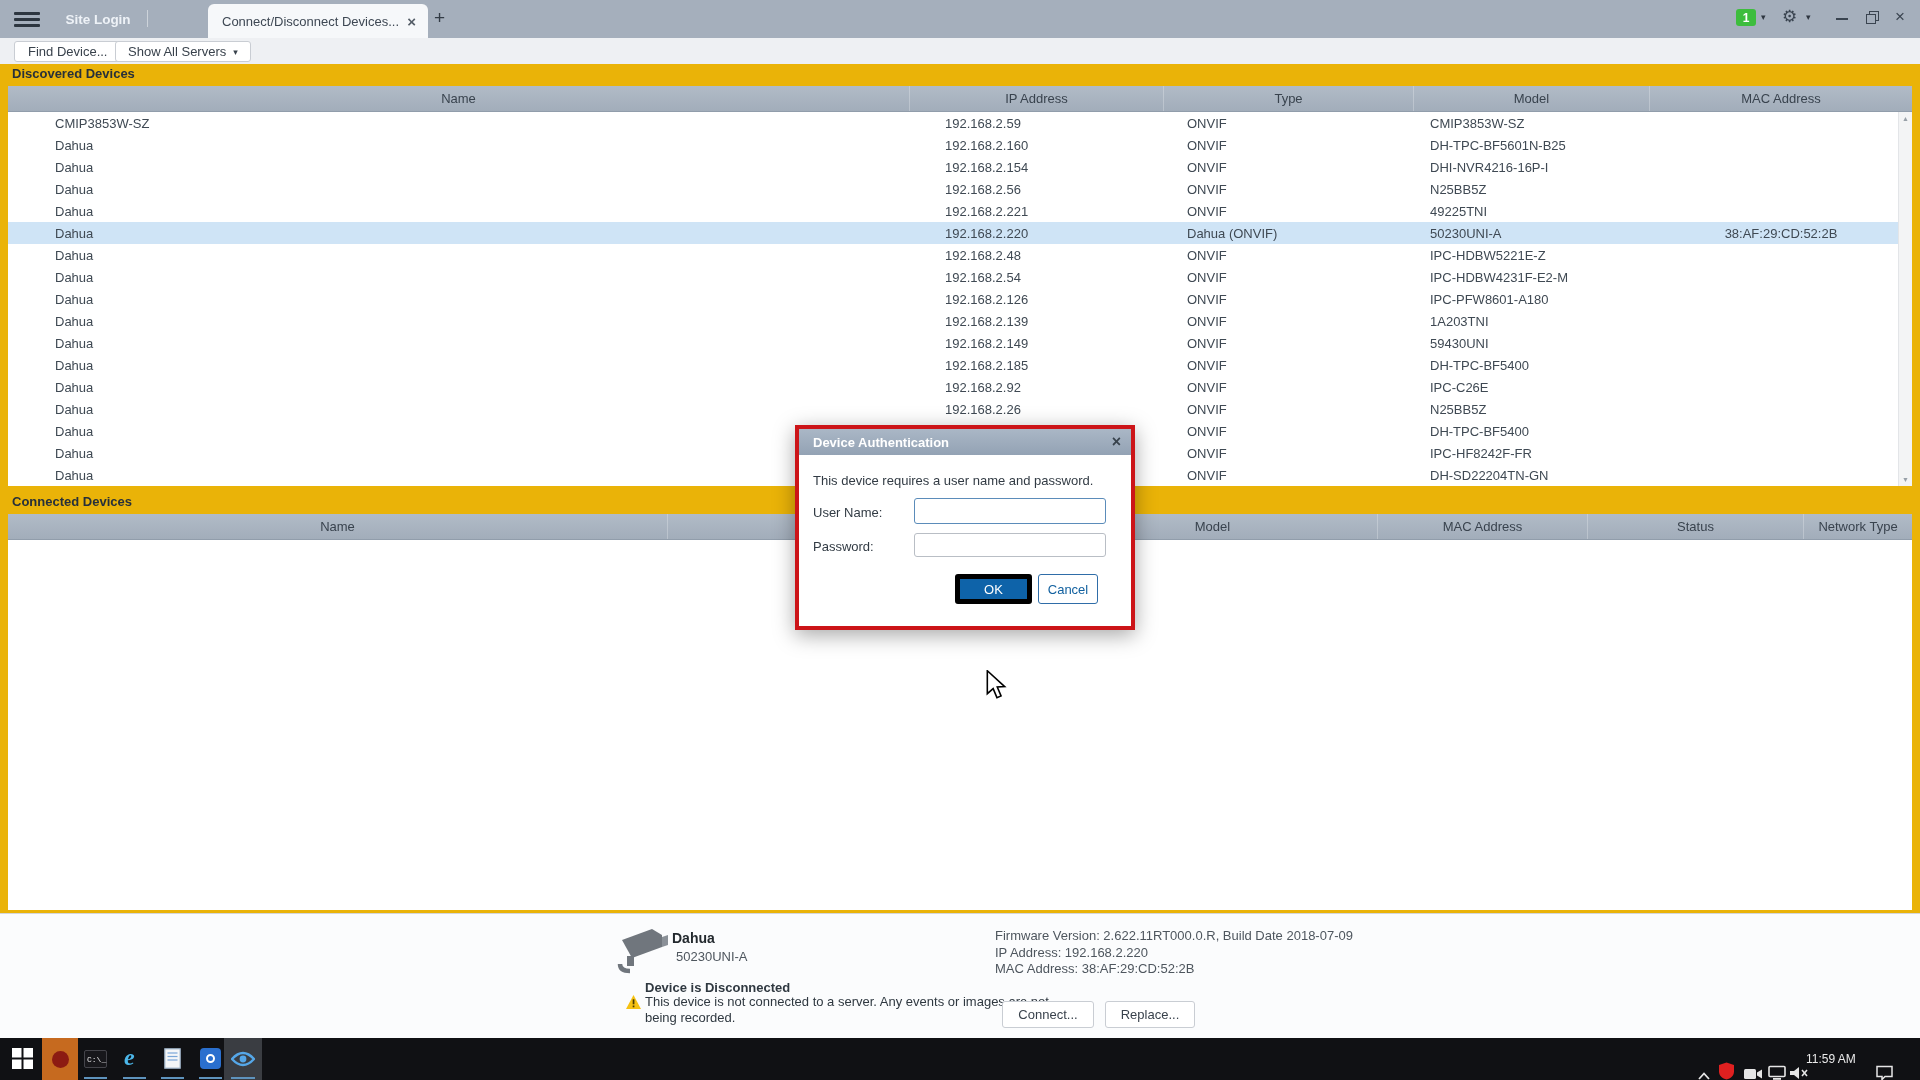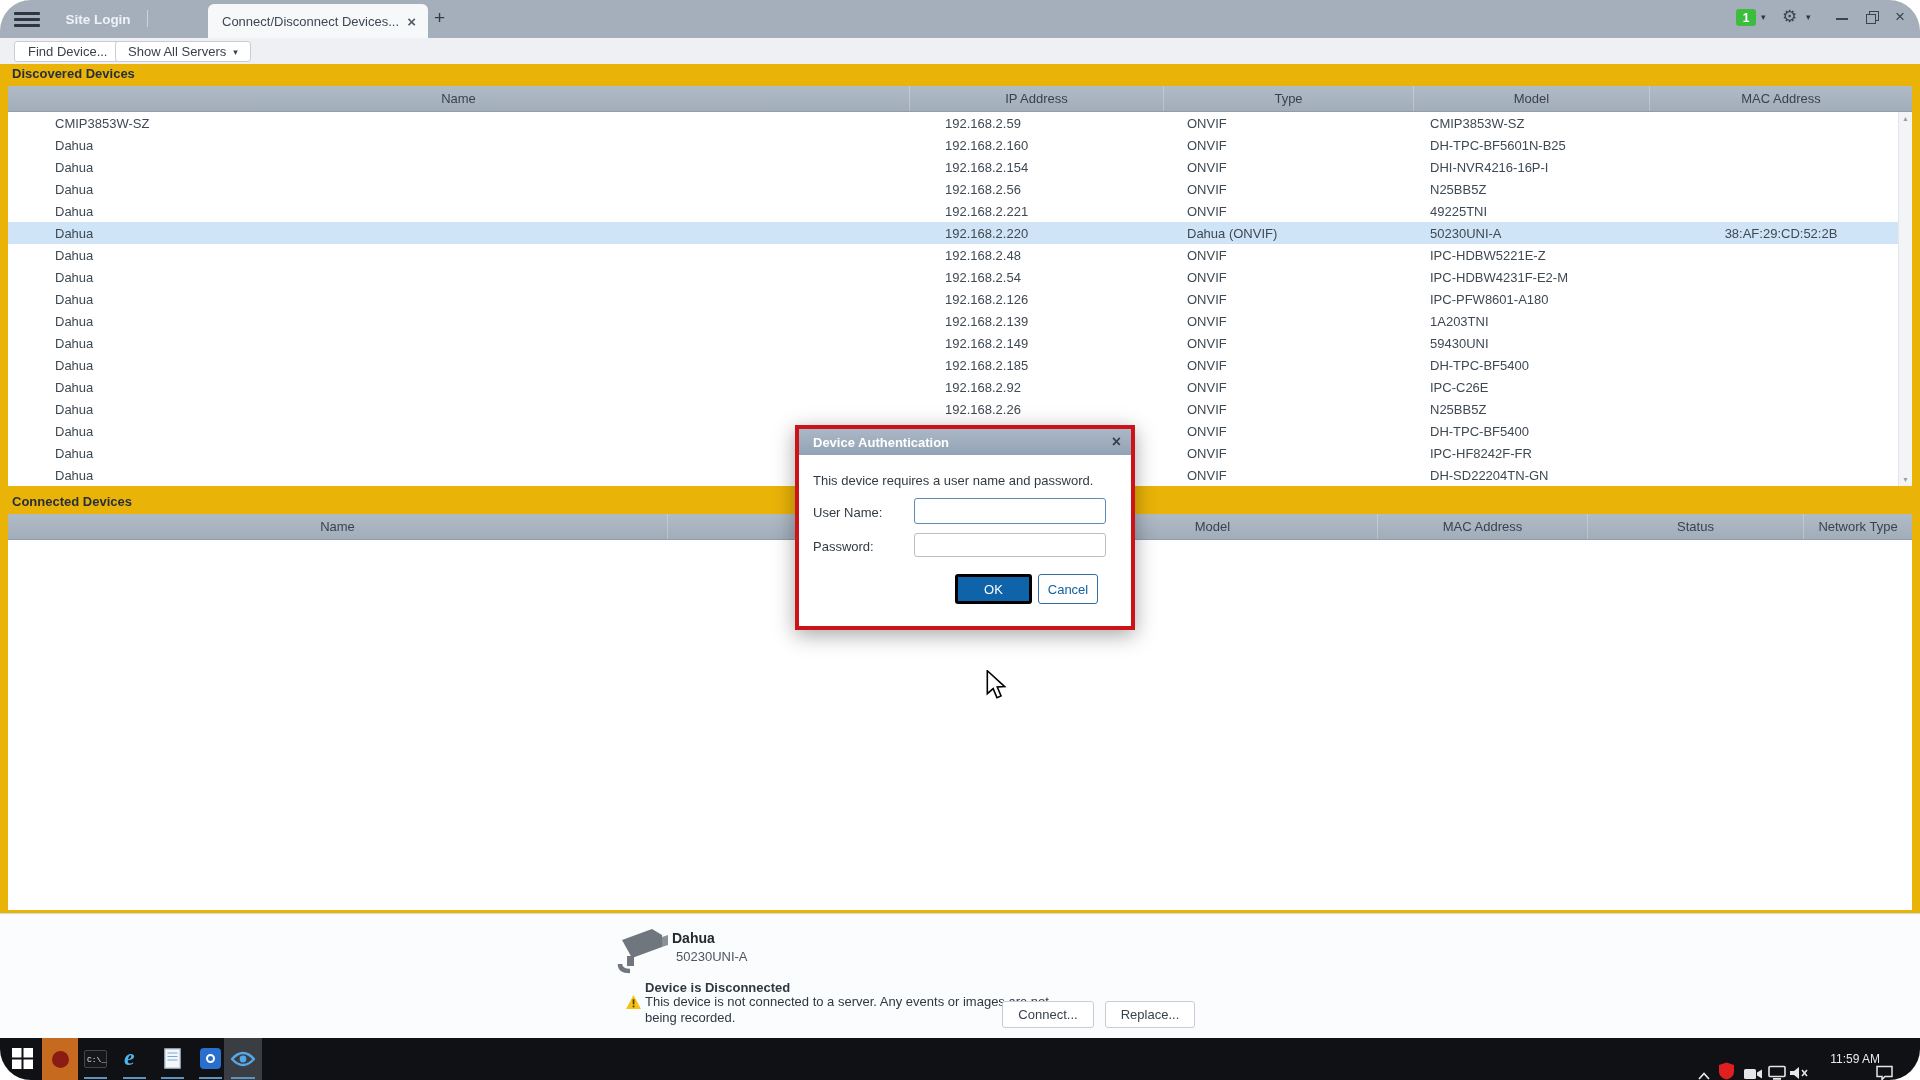--- a/index.html
+++ b/index.html
@@ -1,18 +1,18 @@
 <!DOCTYPE html>
 <html><head>
 <meta charset="utf-8">
 <style>
   * { margin:0; padding:0; box-sizing:border-box; }
   html,body { width:1920px; height:1080px; overflow:hidden; }
   body { font-family:"Liberation Sans", sans-serif; background:#ffffff; }
-  .screen { position:relative; width:1920px; height:1080px; overflow:hidden; background:#fff;border-radius:31px; }
+  .screen { position:relative; width:1920px; height:1080px; overflow:hidden; background:#fff; }
 
   
   .titlebar { position:absolute; left:0; top:0; width:1920px; height:38px; background:#a5afbc; }
   .hamburger { position:absolute; left:14px; top:12px; width:26px; height:16px; cursor:pointer; }
   .hamburger i { display:block; height:3px; margin-bottom:3px; background:#2d3640; border-radius:1px; }
   .tab { position:absolute; top:0; height:38px; display:flex; align-items:center; justify-content:center;
          color:#eef2f7; font-weight:600; font-size:13.5px; cursor:pointer; }
   .tab-sitelogin { left:50px; width:96px; }
   .tab-view1 { left:145px; width:58px;margin-top:32px; }
   .tab-sep { position:absolute; left:147px; top:10px; width:1px; height:17px; background:rgba(255,255,255,0.45); }
@@ -101,41 +101,41 @@
   .dlg-titlebar { position:absolute; left:0; top:0; right:0; height:26px; background:linear-gradient(#aab7c6,#93a2b4);
                   display:flex; align-items:center; justify-content:space-between; padding:0 10px 0 14px; }
   .dlg-title { color:#fff; font-weight:700; font-size:13px; }
   .dlg-close { color:#38424c; font-size:16px; font-weight:700; line-height:1; cursor:pointer; }
   .dlg-msg { position:absolute; left:14px; top:44px; font-size:13px; color:#323b44; }
   .dlg-label { position:absolute; left:14px; font-size:13px; color:#323b44; }
   .lab-un { top:76px; } .lab-pw { top:110px; }
   .dlg-input { position:absolute; left:115px; width:192px; font-size:13px; padding:0 6px; border-radius:3px; outline:none; }
   .inp-un { top:69px; height:26px; border:1.5px solid #5b8cba; }
   .inp-pw { top:104px; height:24px; border:1px solid #b9bec5; }
-  .dlg-ok { position:absolute; left:156px; top:145px; width:77px; height:30px; background:#0e63a9; border:3px solid #000000;
+  .dlg-ok { position:absolute; left:156px; top:145px; width:77px; height:30px; background:#0e63a9; border:5px solid #000000;
             border-radius:3px; color:#fff; font-size:13px; }
   .dlg-cancel { position:absolute; left:239px; top:145px; width:60px; height:30px; background:#fff; border:1px solid #2f6da8;
                 border-radius:3px; color:#11609f; font-size:13px; }
 
   
   .taskbar { position:absolute; left:0; top:1038px; width:1920px; height:42px; background:#101114; }
   .tb { position:absolute; cursor:pointer; }
   .tile-orange { left:42px; top:0; width:36px; height:42px; background:#c66a1f; display:flex; align-items:center; justify-content:center; }
   .blob { width:17px; height:17px; border-radius:50%; background:#8c1b12; }
   .tile-eye { left:224px; top:0; width:38px; height:42px; background:#3a3d42; display:flex; align-items:center; justify-content:center; }
   .start { left:12px; top:10px; }
   .cmd { left:84px; top:12px; width:23px; height:18px; background:#17171b; border:1px solid #44444a; border-radius:2px;
          color:#e8e8e8; font-family:"Liberation Mono", monospace; font-size:8px; display:flex; align-items:center; padding-left:2px; }
   .ie { left:124px; top:6px; font-family:"Liberation Serif", serif; font-style:italic; font-weight:700; font-size:24px; color:#4cb7ea; }
   .npad { left:164px; top:10px; }
   .blueapp { left:200px; top:10px; width:21px; height:21px; background:#2a6fce; border-radius:4px; display:flex; align-items:center; justify-content:center; }
   .blueapp i { width:9px; height:9px; border:2px solid #fff; border-radius:50%; }
   .underline { position:absolute; top:39px; height:2px; background:#5e93bd; }
   .tray { position:absolute; top:0; height:42px; }
-  .clock { position:absolute; left:1806px; top:14px; width:58px; color:#eaeaea; font-size:12px; text-align:right; cursor:pointer;margin-left:16px; }
+  .clock { position:absolute; left:1806px; top:14px; width:58px; color:#eaeaea; font-size:12px; text-align:left; cursor:pointer; }
 
   .cursor { position:absolute; left:985px; top:670px; pointer-events:none; }
 </style>
 </head>
 <body>
 
 <div class="screen">
 
   <div class="titlebar">
     <div class="hamburger">
@@ -324,20 +324,25 @@
 
   <div class="detail">
     <svg class="cam-icon" width="54" height="50" viewBox="0 0 54 50">
       <path d="M8 16 L38 5 L48 11 L48 23 L18 34 Z" fill="#70767d"></path>
       <path d="M48 13 L54 11 L54 21 L48 23 Z" fill="#8a9097"></path>
       <rect x="13" y="32" width="7" height="10" fill="#70767d"></rect>
       <path d="M6 40 Q6 47 16 47" stroke="#70767d" stroke-width="4.5" fill="none"></path>
     </svg>
     <div class="brand">Dahua</div>
     <div class="brand-model">50230UNI-A</div>
+    <div class="info">
+      <div>Firmware Version: 2.622.11RT000.0.R, Build Date 2018-07-09</div>
+      <div>IP Address: 192.168.2.220</div>
+      <div>MAC Address: 38:AF:29:CD:52:2B</div>
+    </div>
     <div class="status-title">Device is Disconnected</div>
     <svg class="warn-icon" width="15" height="14" viewBox="0 0 15 14">
       <path d="M7.5 0 L15 14 H0 Z" fill="#f6c213"></path>
       <rect x="6.7" y="4.3" width="1.7" height="5" fill="#4a3b00"></rect>
       <rect x="6.7" y="10.5" width="1.7" height="1.8" fill="#4a3b00"></rect>
     </svg>
     <div class="status-msg">This device is not connected to a server. Any events or images are not being recorded.</div>
     <button class="btn btn-connect">Connect...</button>
     <button class="btn btn-replace">Replace...</button>
   </div>

